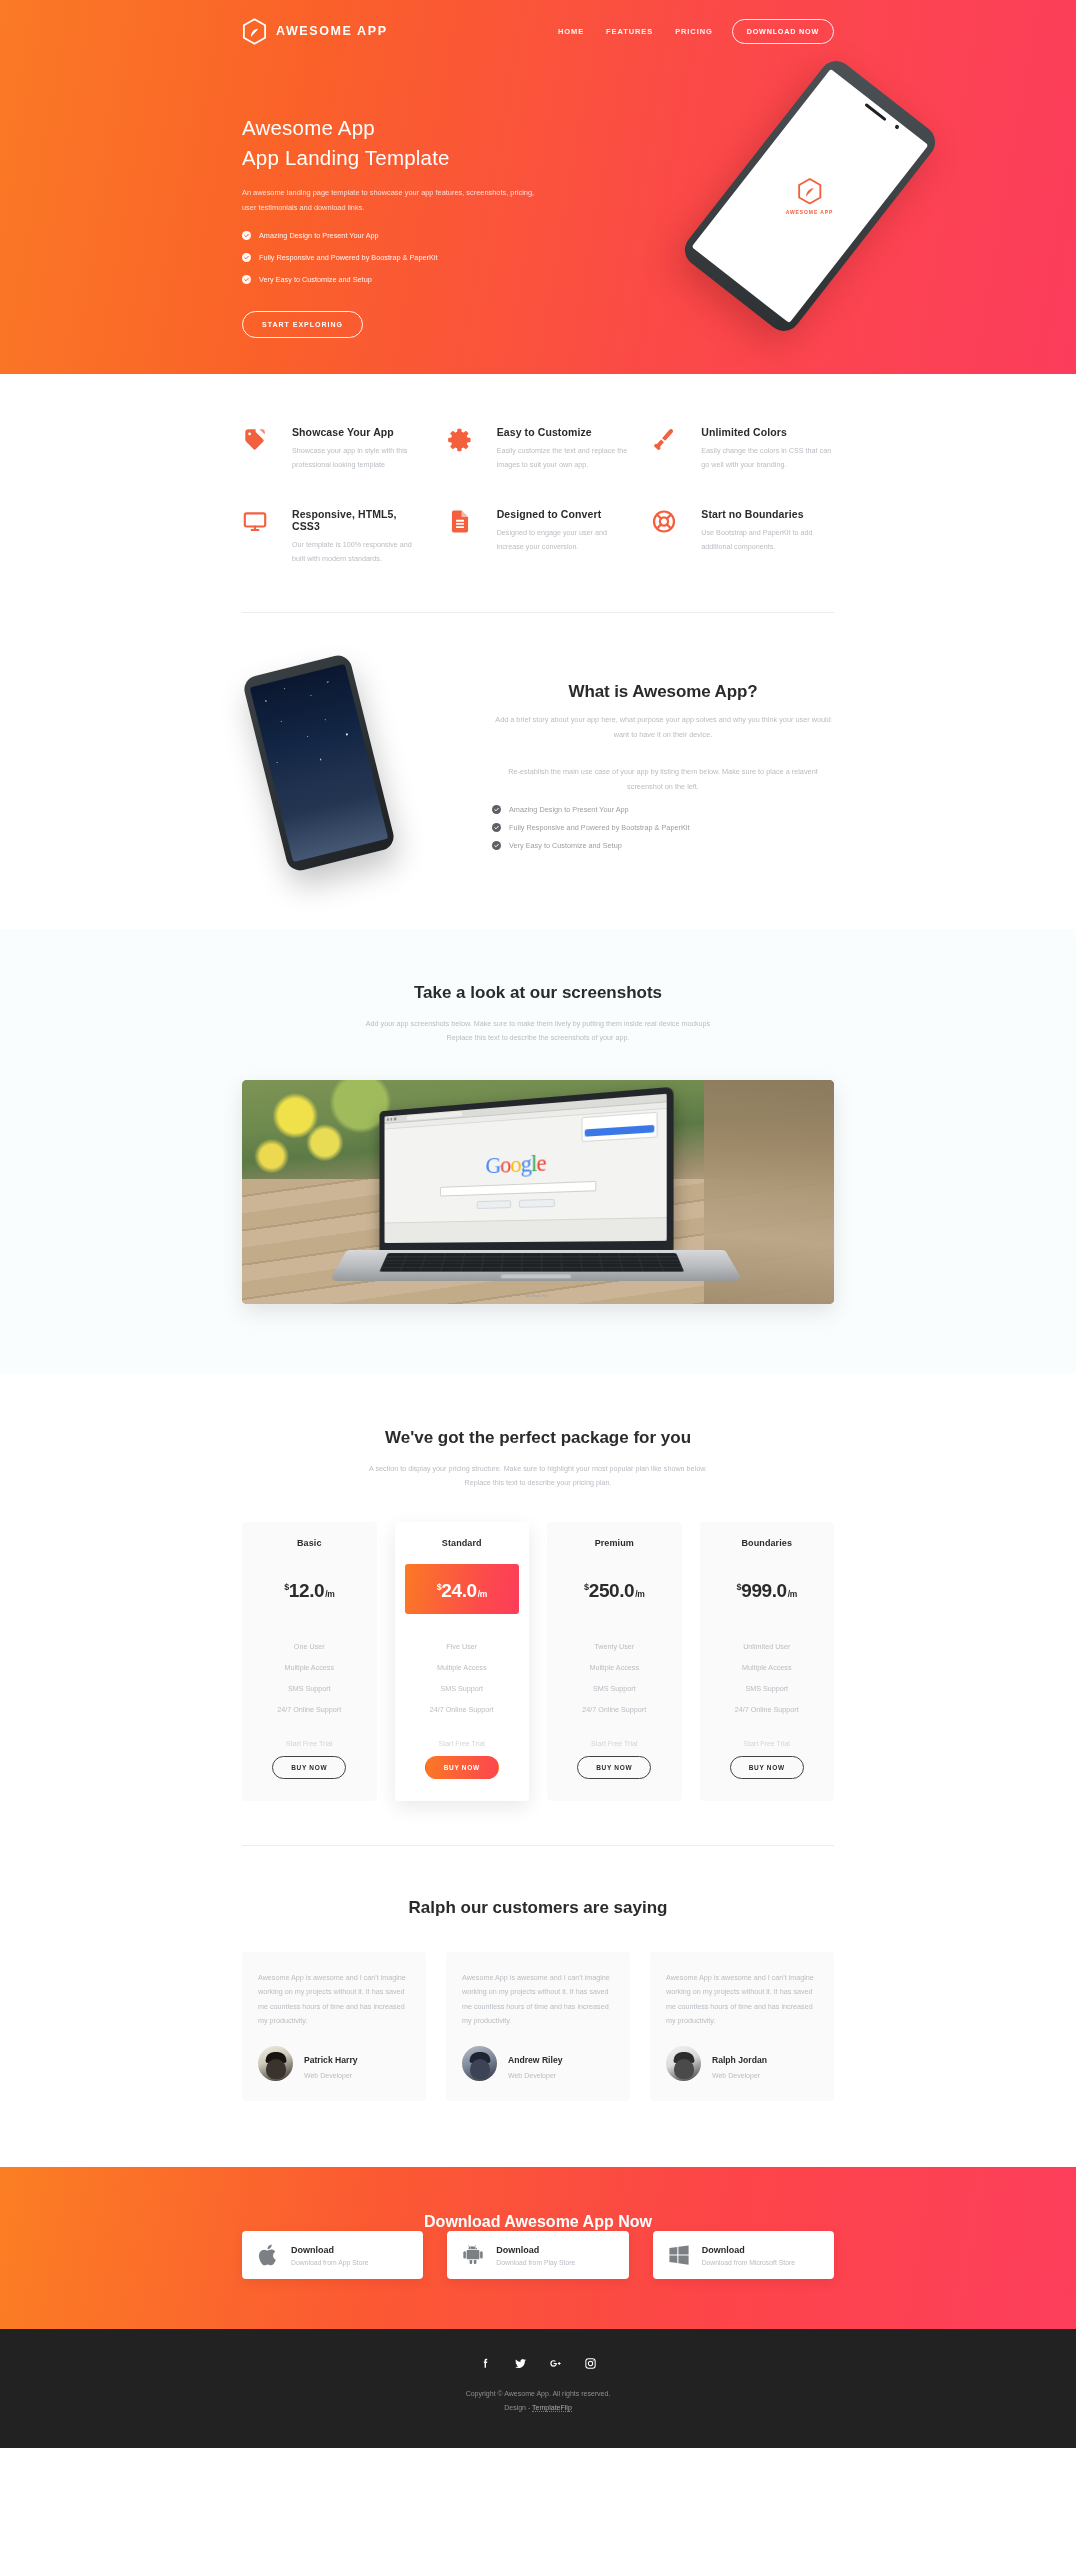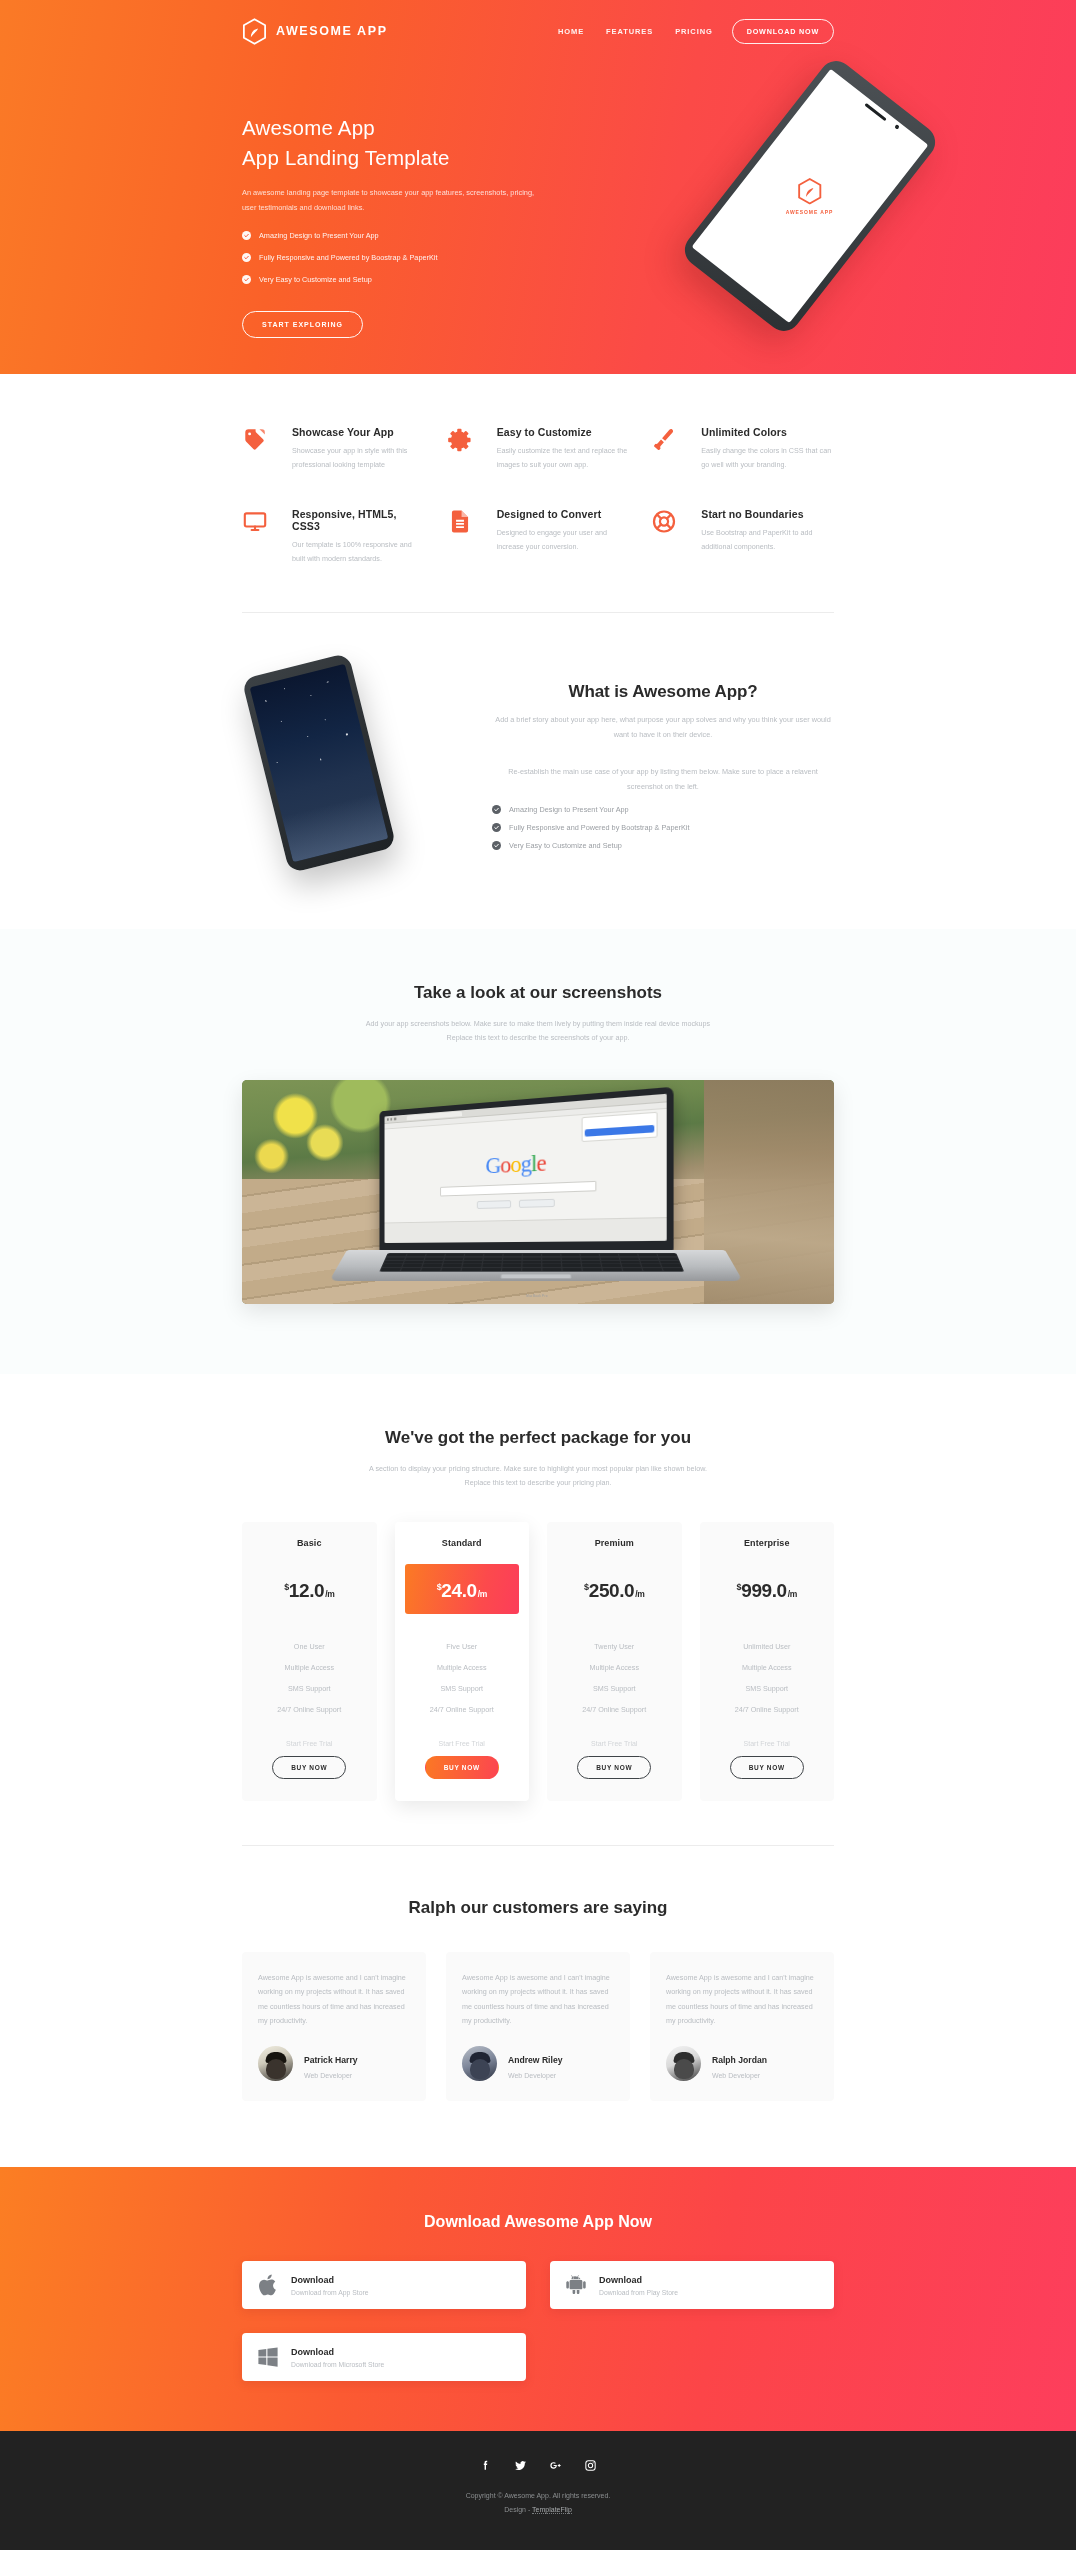--- a/index.html
+++ b/index.html
@@ -312,21 +312,21 @@
   .av3 .av-hair { background:#2d2d2d; }
   .testi-name { font-size:8.6px; font-weight:700; color:#2b2b2b; }
   .testi-role { font-size:7px; color:#b9bdc2; margin-top:5px; }
 
   
   .download {
     background:linear-gradient(100deg,#fb7e23 0%,#fb5a32 34%,#fc4548 66%,#fd3e5c 100%);
     padding:46px 242px 50px; text-align:center;
   }
   .dl-title { font-size:16px; font-weight:700; color:#fff; }
-  .dl-grid { display:grid; grid-template-columns:repeat(2,1fr); gap:24px; margin-top:30px; }
+  .dl-grid { display:grid; grid-template-columns:repeat(3,1fr); gap:24px; }
   .dl-card {
     background:#fff; border-radius:4px; padding:12px 14px;
     display:flex; align-items:center; gap:11px; text-align:left;
     box-shadow:0 3px 10px rgba(160,40,40,.16); cursor:pointer;
   }
   .dl-ico { flex:0 0 24px; width:24px; height:24px; color:#7c8085; }
   .dl-ico svg { width:100%; height:100%; display:block; }
   .dl-main { font-size:9px; font-weight:700; color:#2b2b2b; }
   .dl-sub { font-size:6.8px; color:#b9bdc2; margin-top:4px; }
 
@@ -743,21 +743,21 @@
           <li>Twenty User</li>
           <li>Multiple Access</li>
           <li>SMS Support</li>
           <li>24/7 Online Support</li>
         </ul>
         <div class="trial">Start Free Trial</div>
         <button class="buy-btn">BUY NOW</button>
       </div>
 
       <div class="price-card">
-        <div class="plan-name">Enterprise</div>
+        <div class="plan-name">Boundaries</div>
         <div class="price-box">
           <span class="amount">
             <span class="cur">$</span>
               <span>999.0</span>
               <span class="per">/m</span>
           </span>
         </div>
         <ul class="plan-feats">
           <li>Unlimited User</li>
           <li>Multiple Access</li>

